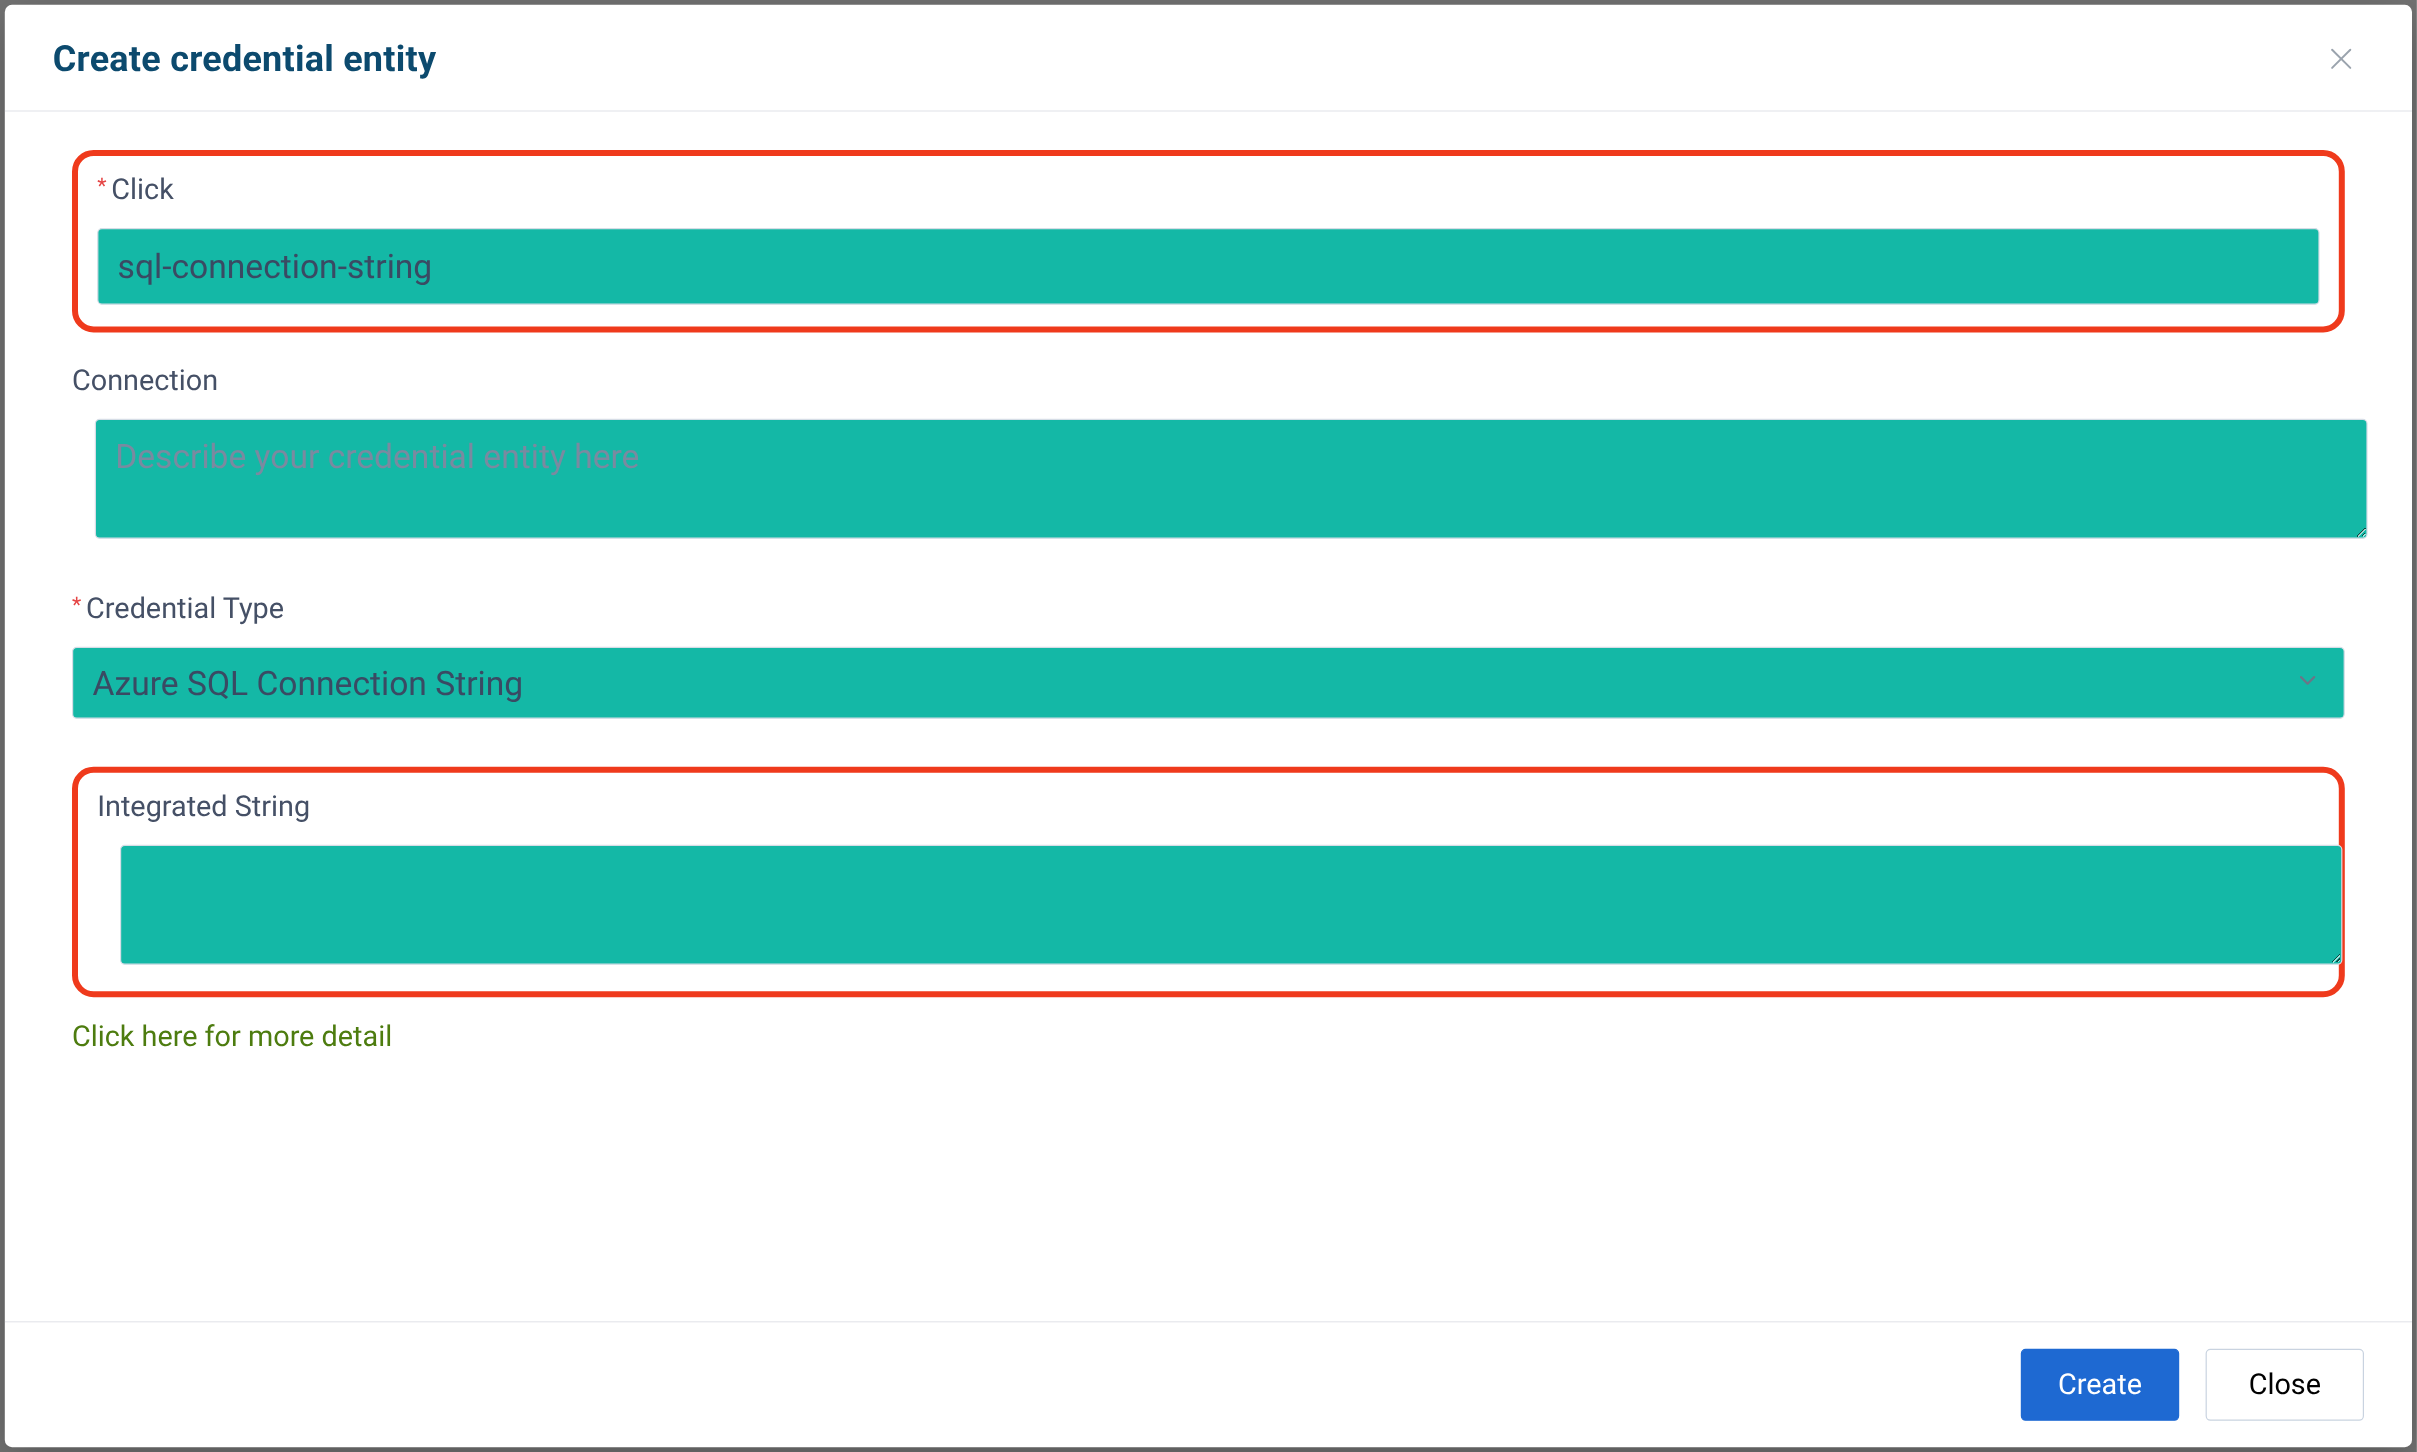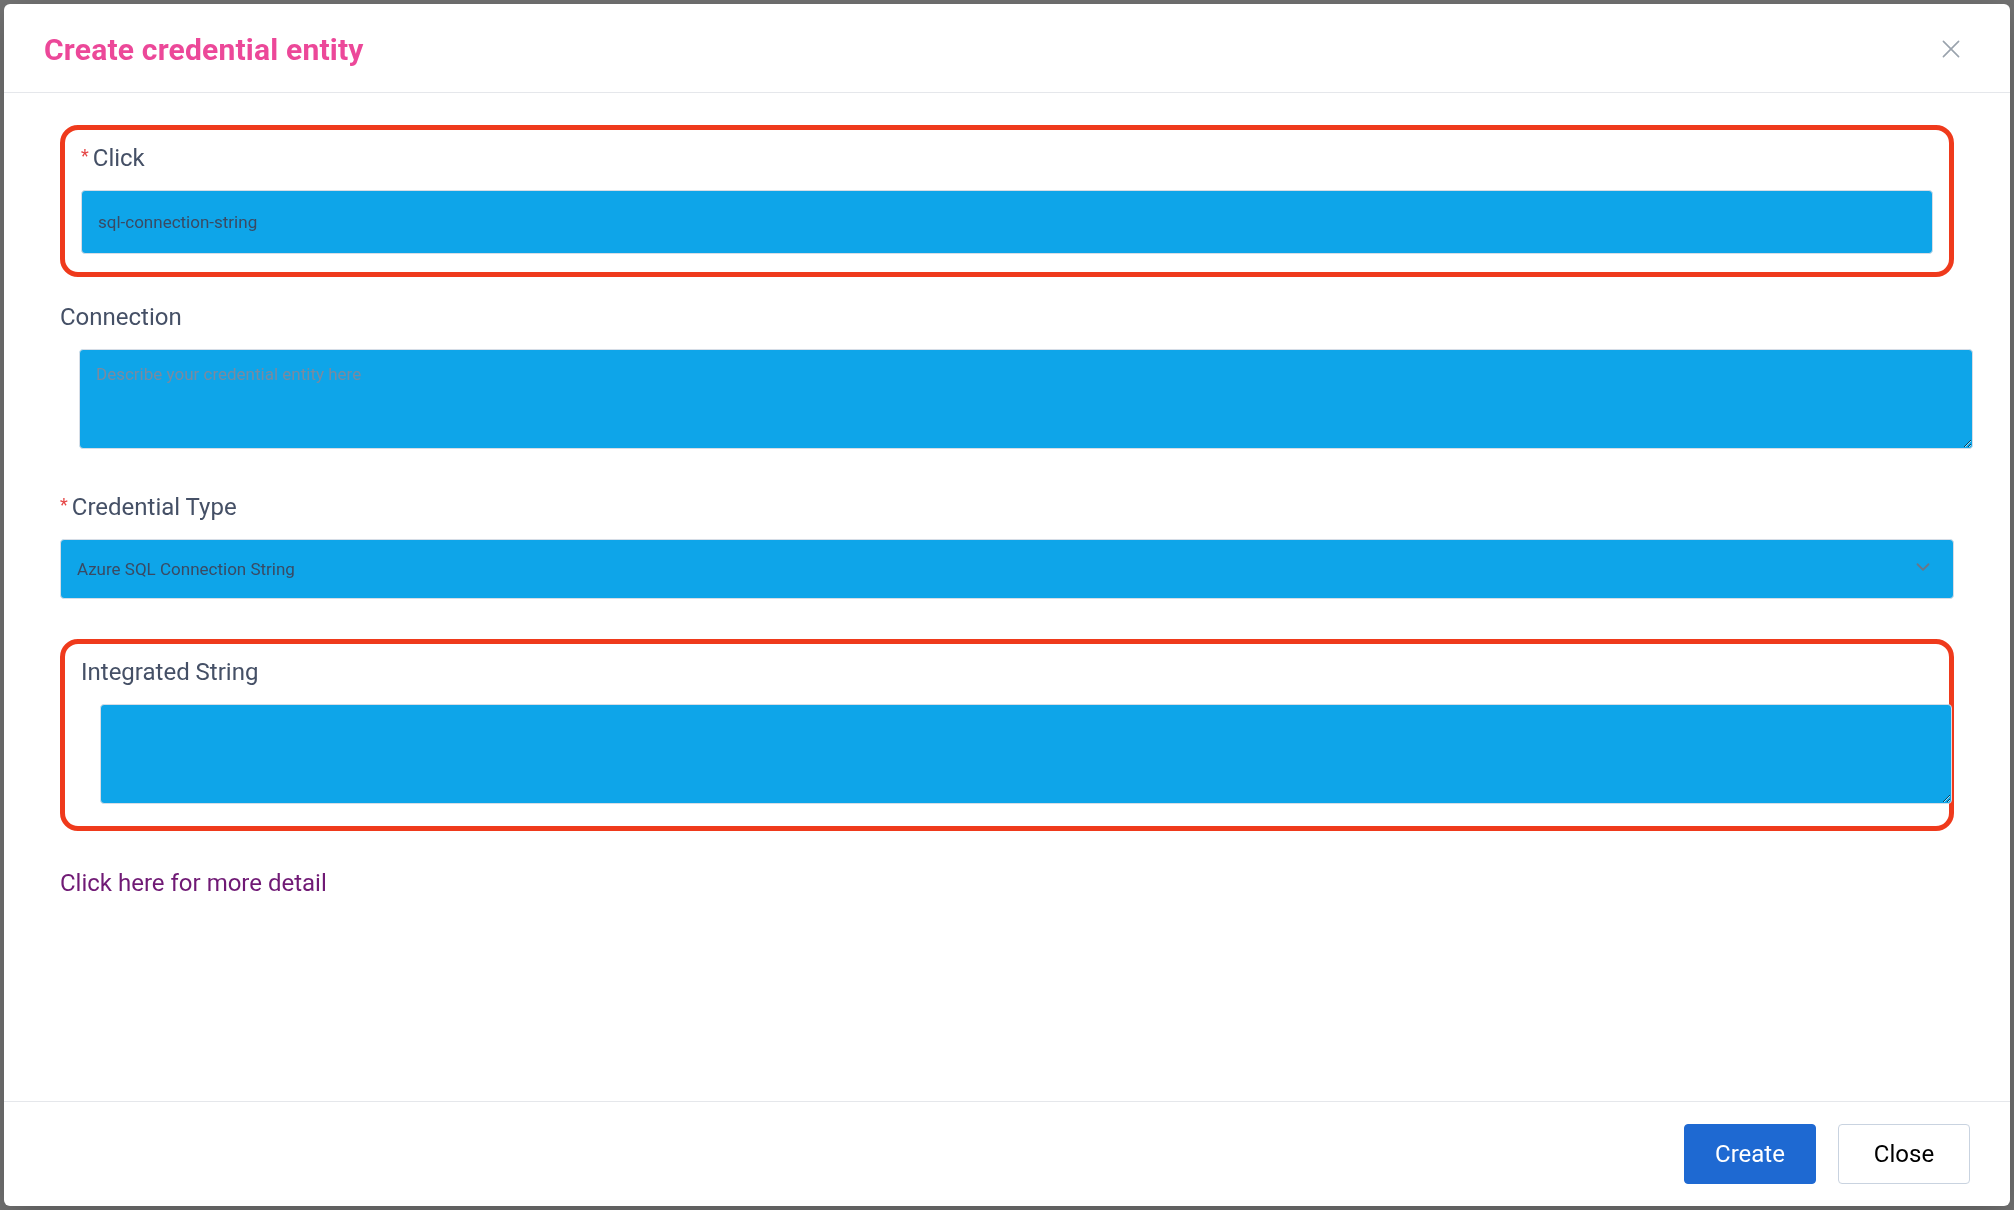--- a/index.html
+++ b/index.html
@@ -36,21 +36,21 @@
     .modal-header {
       display: flex;
       align-items: center;
       justify-content: space-between;
       padding: 26px 40px 24px 40px;
       border-bottom: 1px solid #e5e7eb;
     }
     .modal-title {
       font-size: 30px;
       font-weight: 700;
-      color: #ec4899;
+      color: #0c4a6e;
       letter-spacing: 0.2px;
     }
     .close-icon {
       color: #9aa3ad;
       cursor: pointer;
       padding: 6px;
       display: inline-flex;
     }
     .close-icon svg {
       width: 26px;
@@ -77,23 +77,23 @@
       color: #e54545;
       font-size: 18px;
       line-height: 1;
       position: relative;
       top: -2px;
     }
     .text-input, .select-input, .textarea-input {
       width: 100%;
       border: 1px solid #d6dde6;
       border-radius: 4px;
-      font-size: 17px;
+      font-size: 28px;
       color: #3a4a63;
-      background: #0ea5e9;
+      background: #14b8a6;
       font-family: inherit;
     }
     .text-input {
       height: 64px;
       padding: 0 16px;
     }
     .text-input::placeholder, .textarea-input::placeholder {
       color: #7a8aa0;
     }
     .textarea-input {
@@ -139,22 +139,22 @@
       margin-bottom: 6px;
     }
     .tips-text {
       font-size: 24px;
       color: #455066;
       margin-top: 6px;
       line-height: 1.5;
     }
     .link-text {
       font-size: 24px;
-      color: #701a75;
-      margin-top: 32px;
+      color: #4d7c0f;
+      margin-top: 13px;
       display: inline-block;
       cursor: pointer;
     }
     .modal-footer {
       border-top: 1px solid #e5e7eb;
       padding: 22px 40px;
       display: flex;
       justify-content: flex-end;
       gap: 22px;
     }

